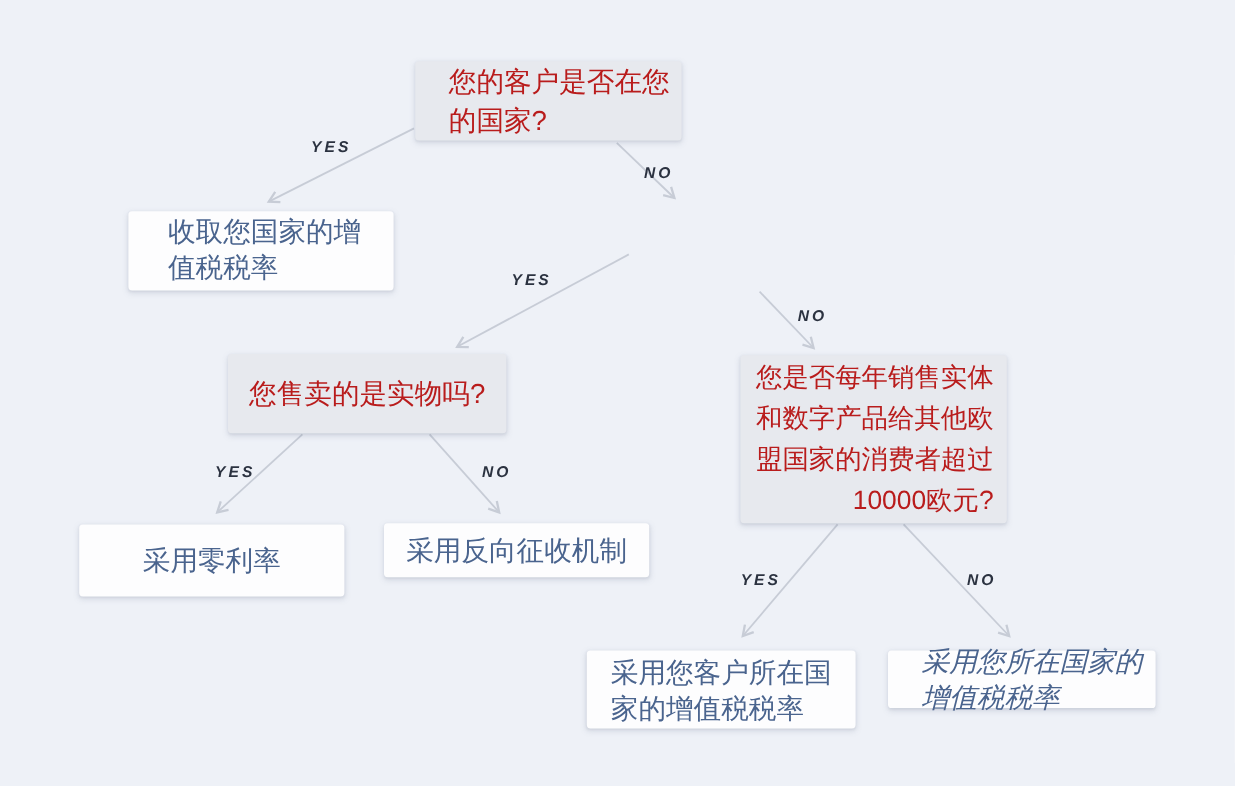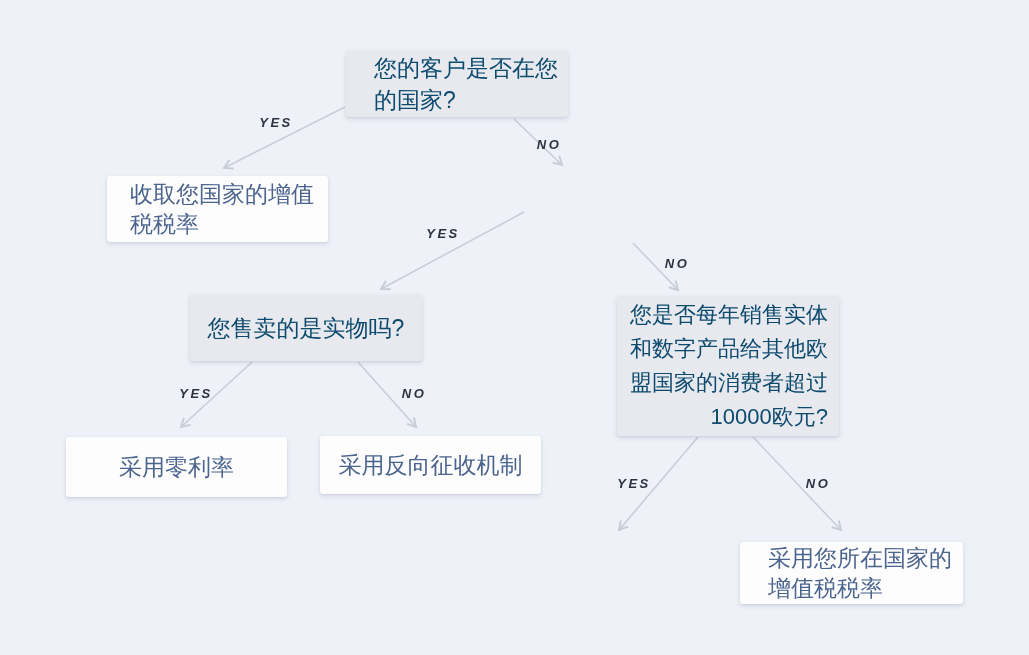--- a/index.html
+++ b/index.html
@@ -28,21 +28,21 @@
   .node {
     position: absolute;
     box-sizing: border-box;
     border-radius: 3px;
     display: flex;
     align-items: center;
     box-shadow: 0 2px 5px rgba(100,110,140,0.18), 0 1px 2px rgba(100,110,140,0.10);
   }
   .question {
     background: #e7e9ee;
-    color: #0c4a6e;
+    color: #b91c1c;
     font-size: 23px;
     line-height: 32px;
   }
   .result {
     background: #fdfdfe;
     color: #4a648e;
     font-size: 23px;
     line-height: 30px;
   }
   .center { justify-content: center; text-align: center; }
@@ -51,28 +51,28 @@
     transform: translate(-50%, -50%);
     font-size: 13px;
     font-weight: bold;
     letter-spacing: 2.5px;
     color: #2b3240;
     white-space: nowrap;
     font-style: italic;
   }
   
   #node-q1 { left: 346px; top: 51px;  width: 222px; height: 66px;  padding: 0 8px 0 28px; }
-  #node-r1 { left: 107px; top: 176px; width: 221px; height: 66px;  padding: 0 10px 0 23px; }
+  #node-r1 { left: 107px; top: 176px; width: 221px; height: 66px;  padding: 0 10px 0 33px; font-family: Liberation Serif, serif; }
   #node-q2 { left: 526px; top: 178px; width: 224px; height: 64px;  padding: 0 14px 0 22px; }
   #node-q3 { left: 190px; top: 295px; width: 232px; height: 66px;  padding: 0 10px; }
   #node-q4 { left: 617px; top: 296px; width: 222px; height: 140px; padding: 0 11px; font-size: 22px; line-height: 34px; text-align: right; }
   #node-r2 { left: 66px;  top: 437px; width: 221px; height: 60px;  padding: 0 10px; }
-  #node-r3 { left: 320px; top: 436px; width: 221px; height: 58px;  padding: 0 10px; }
+  #node-r3 { left: 320px; top: 436px; width: 221px; height: 45px;  padding: 0 10px; }
   #node-r4 { left: 489px; top: 542px; width: 224px; height: 65px;  padding: 0 10px 0 20px; }
-  #node-r5 { left: 740px; top: 542px; width: 223px; height: 62px;  padding: 0 8px 0 28px; }
+  #node-r5 { left: 740px; top: 542px; width: 223px; height: 48px;  padding: 0 8px 0 28px; font-style: italic; }
   
   #label-e0 { left: 276px; top: 122px; }
   #label-e1 { left: 549px; top: 144px; }
   #label-e2 { left: 443px; top: 233px; }
   #label-e3 { left: 677px; top: 263px; }
   #label-e4 { left: 196px; top: 393px; }
   #label-e5 { left: 414px; top: 393px; }
   #label-e6 { left: 634px; top: 483px; }
   #label-e7 { left: 818px; top: 483px; }
 </style>
@@ -115,20 +115,23 @@
   </div>
 
   <div id="node-r2" class="node result center">
     <span>采用零利率</span>
   </div>
 
   <div id="node-r3" class="node result center">
     <span>采用反向征收机制</span>
   </div>
 
+  <div id="node-r4" class="node result">
+    <span>采用您客户所在国家的增值税税率</span>
+  </div>
 
   <div id="node-r5" class="node result">
     <span>采用您所在国家的增值税税率</span>
   </div>
 
   <div id="label-e0" class="edge-label">YES</div>
   <div id="label-e1" class="edge-label">NO</div>
   <div id="label-e2" class="edge-label">YES</div>
   <div id="label-e3" class="edge-label">NO</div>
   <div id="label-e4" class="edge-label">YES</div>

